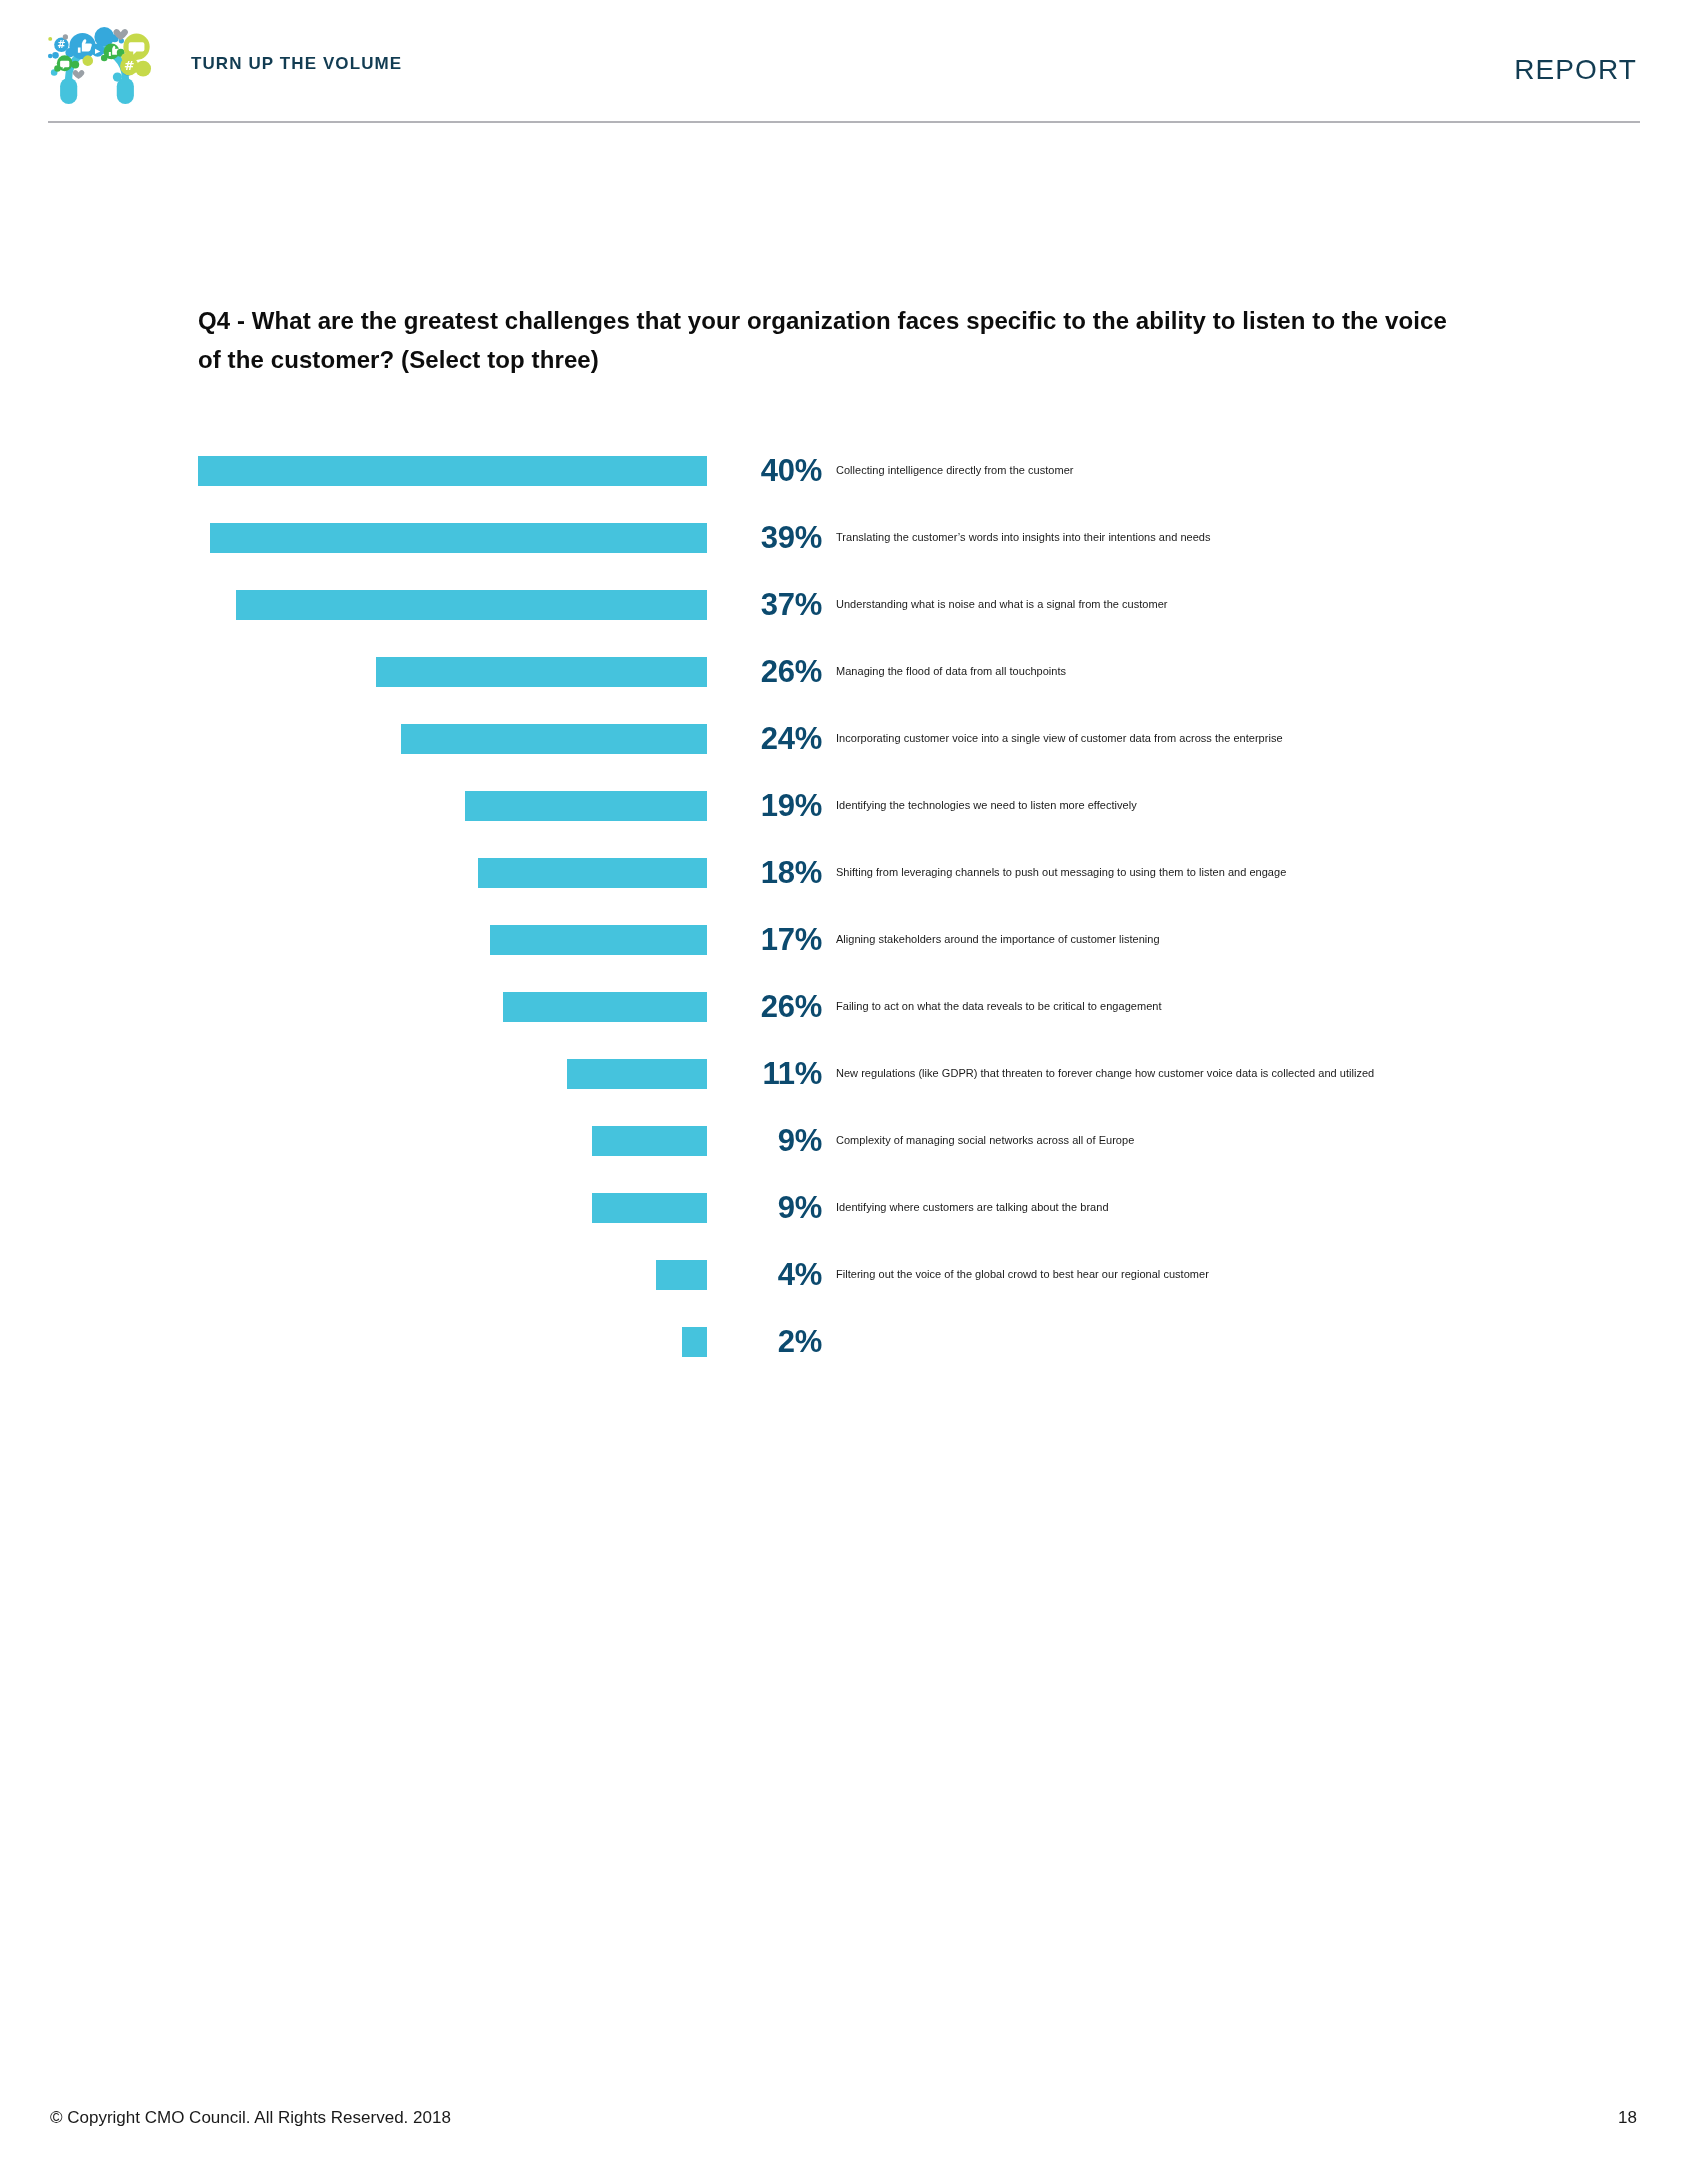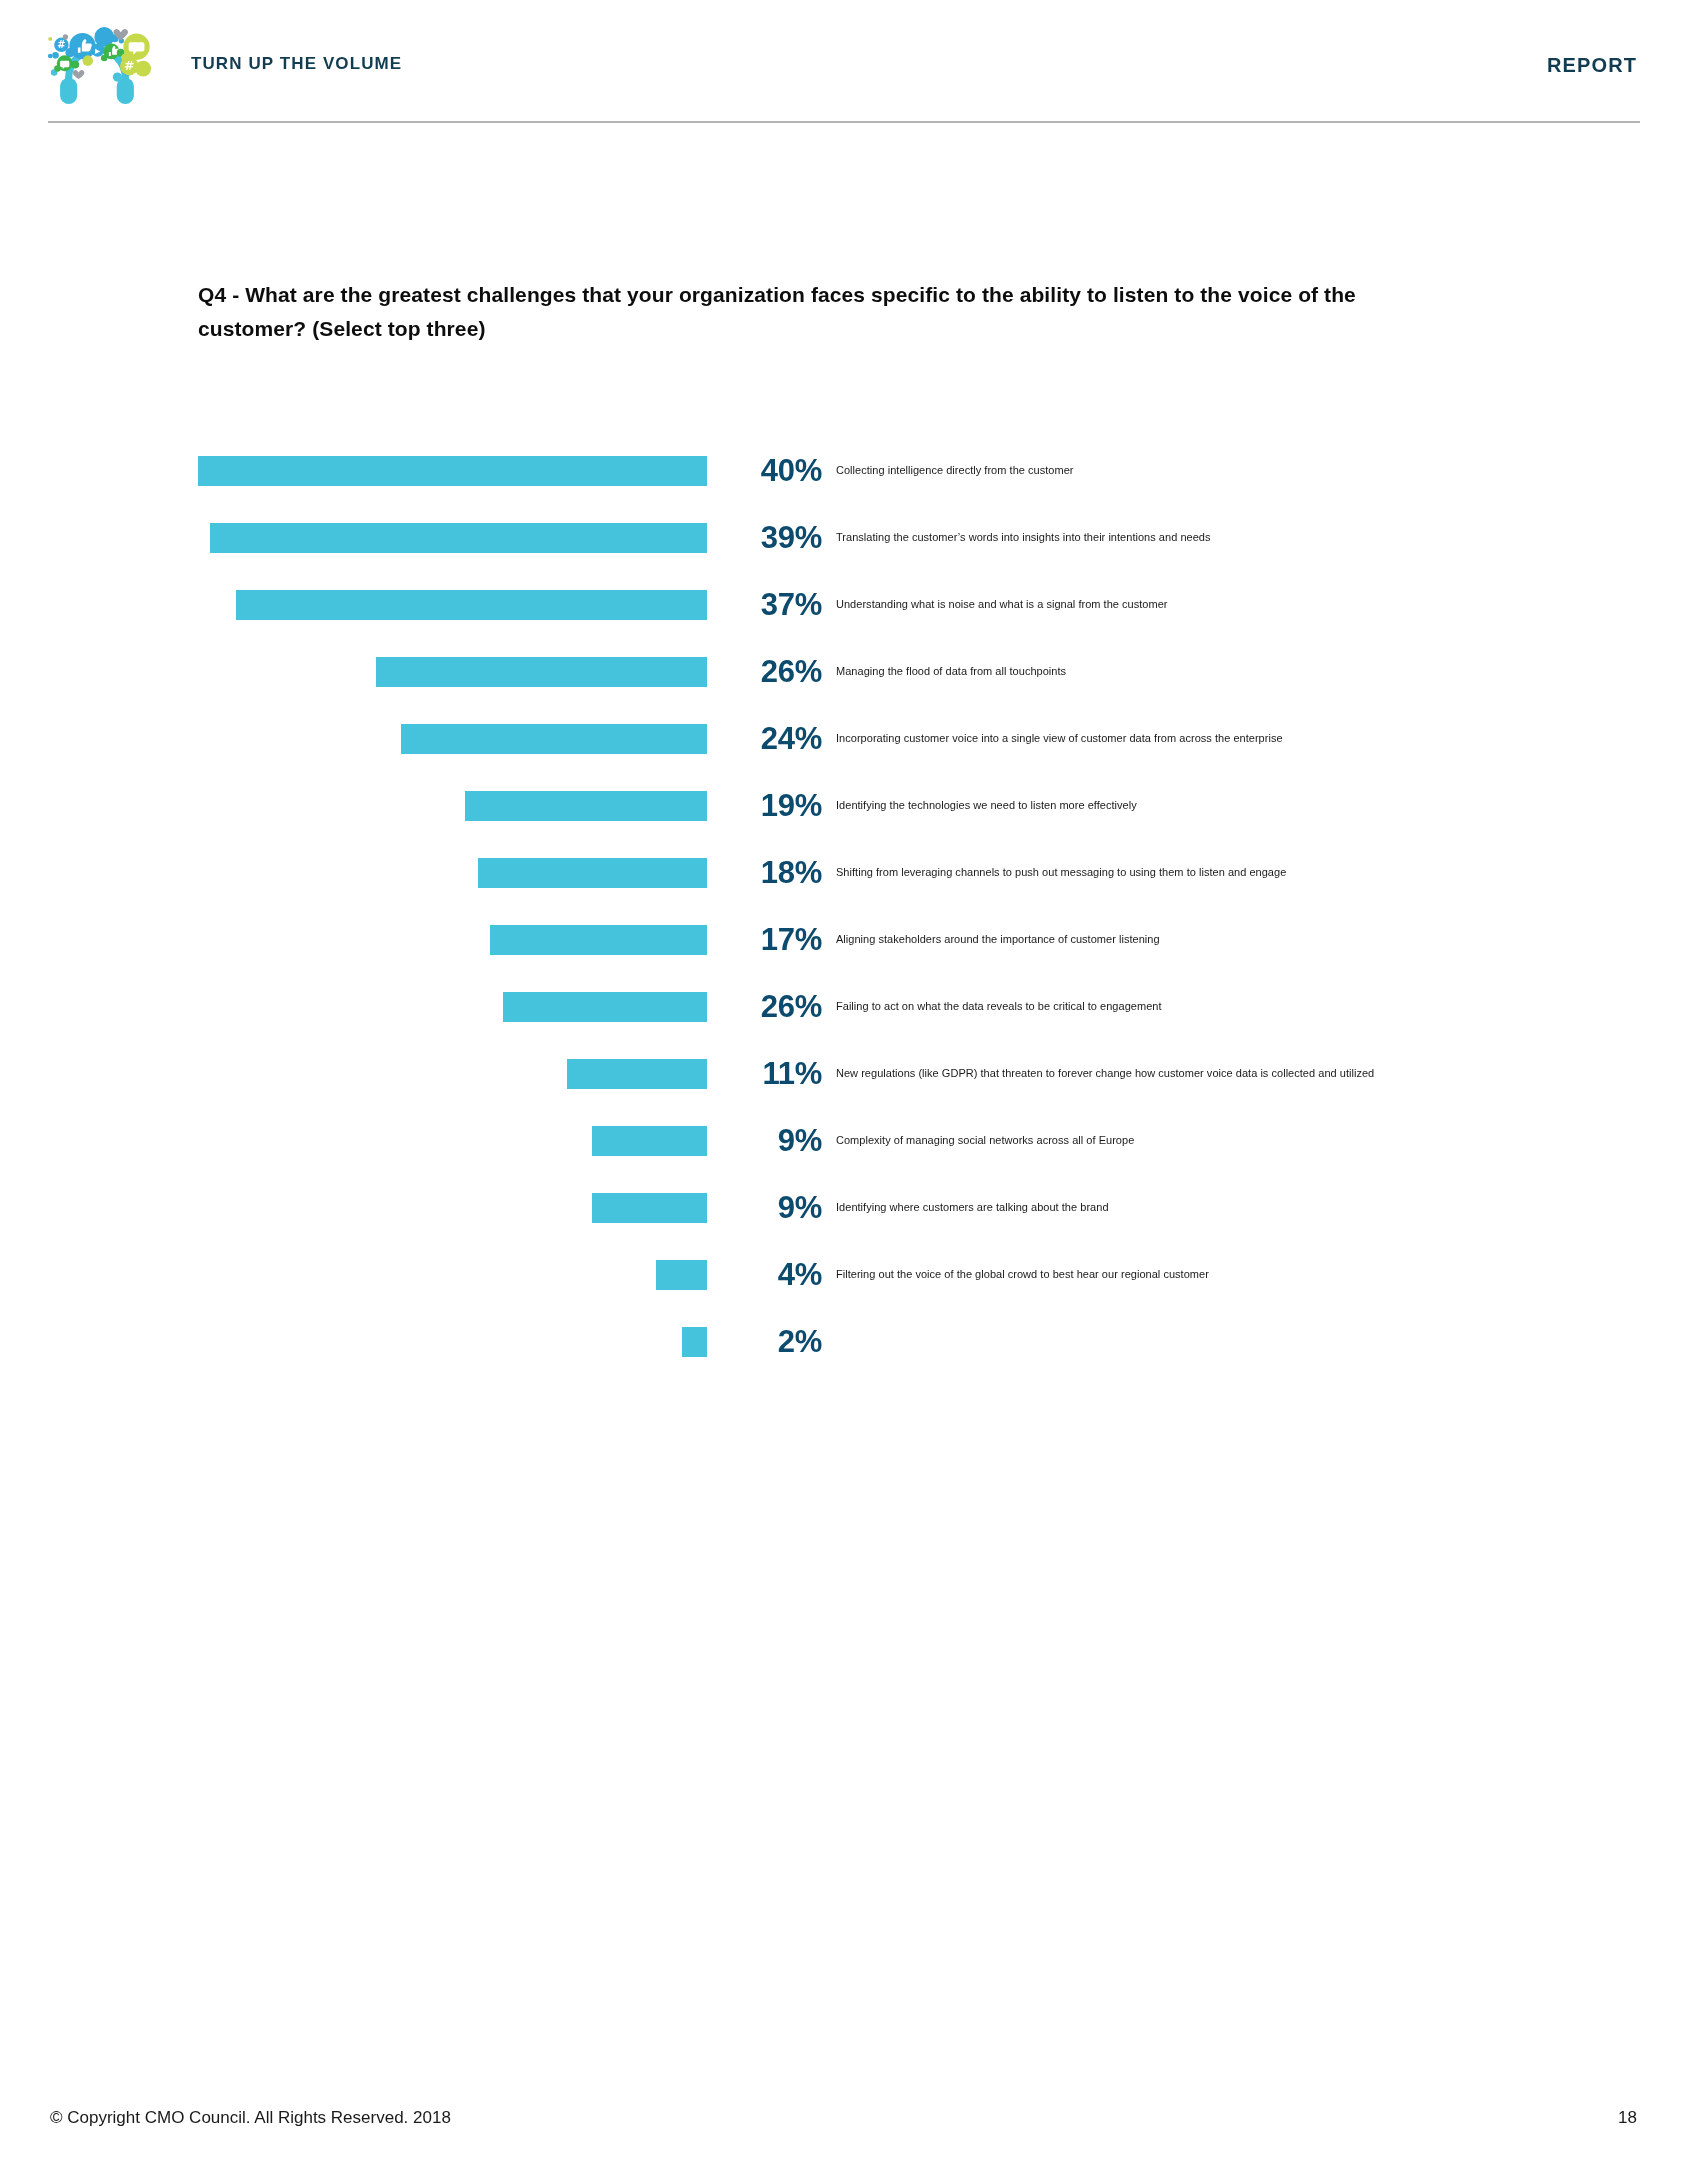--- a/index.html
+++ b/index.html
@@ -38,42 +38,42 @@
     font-size: 17px;
     font-weight: bold;
     letter-spacing: 1.1px;
     color: #123c52;
     white-space: nowrap;
   }
   .header-right {
     position: absolute;
     right: 50px;
     top: 54px;
-    font-size: 20px;
-    font-weight: bold;
+    font-size: 28px;
+    font-weight: normal;
     letter-spacing: 1.1px;
     color: #123c52;
     white-space: nowrap;
   }
   .header-rule {
     position: absolute;
     left: 48px;
     top: 121px;
     width: 1592px;
     height: 2px;
     background: #b3b3b8;
   }
 
   
   .question {
     position: absolute;
     left: 198px;
-    top: 278px;
+    top: 302px;
     width: 1257px;
-    font-size: 21px;
+    font-size: 24px;
     line-height: 1.62;
     font-weight: bold;
     color: #0d0d0d;
     letter-spacing: 0.1px;
   }
 
   
   .chart {
     position: absolute;
     left: 0;

